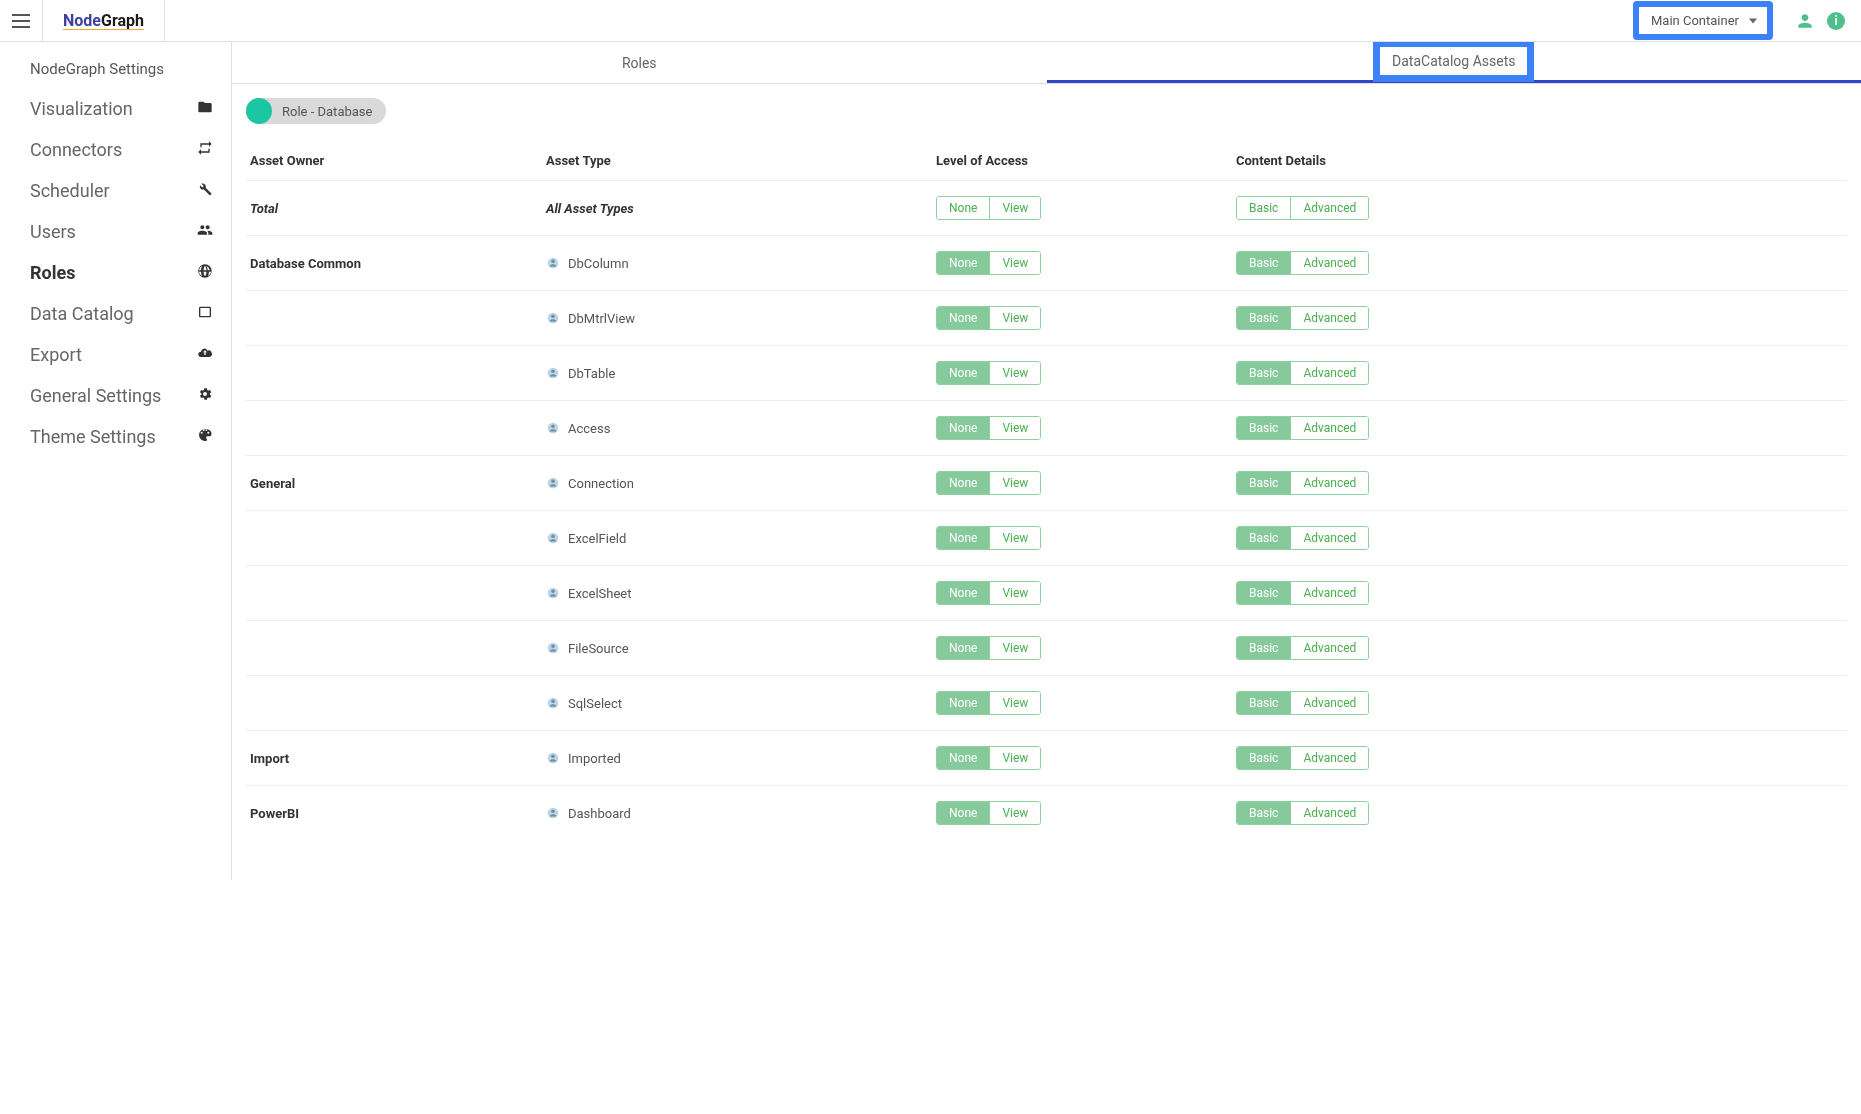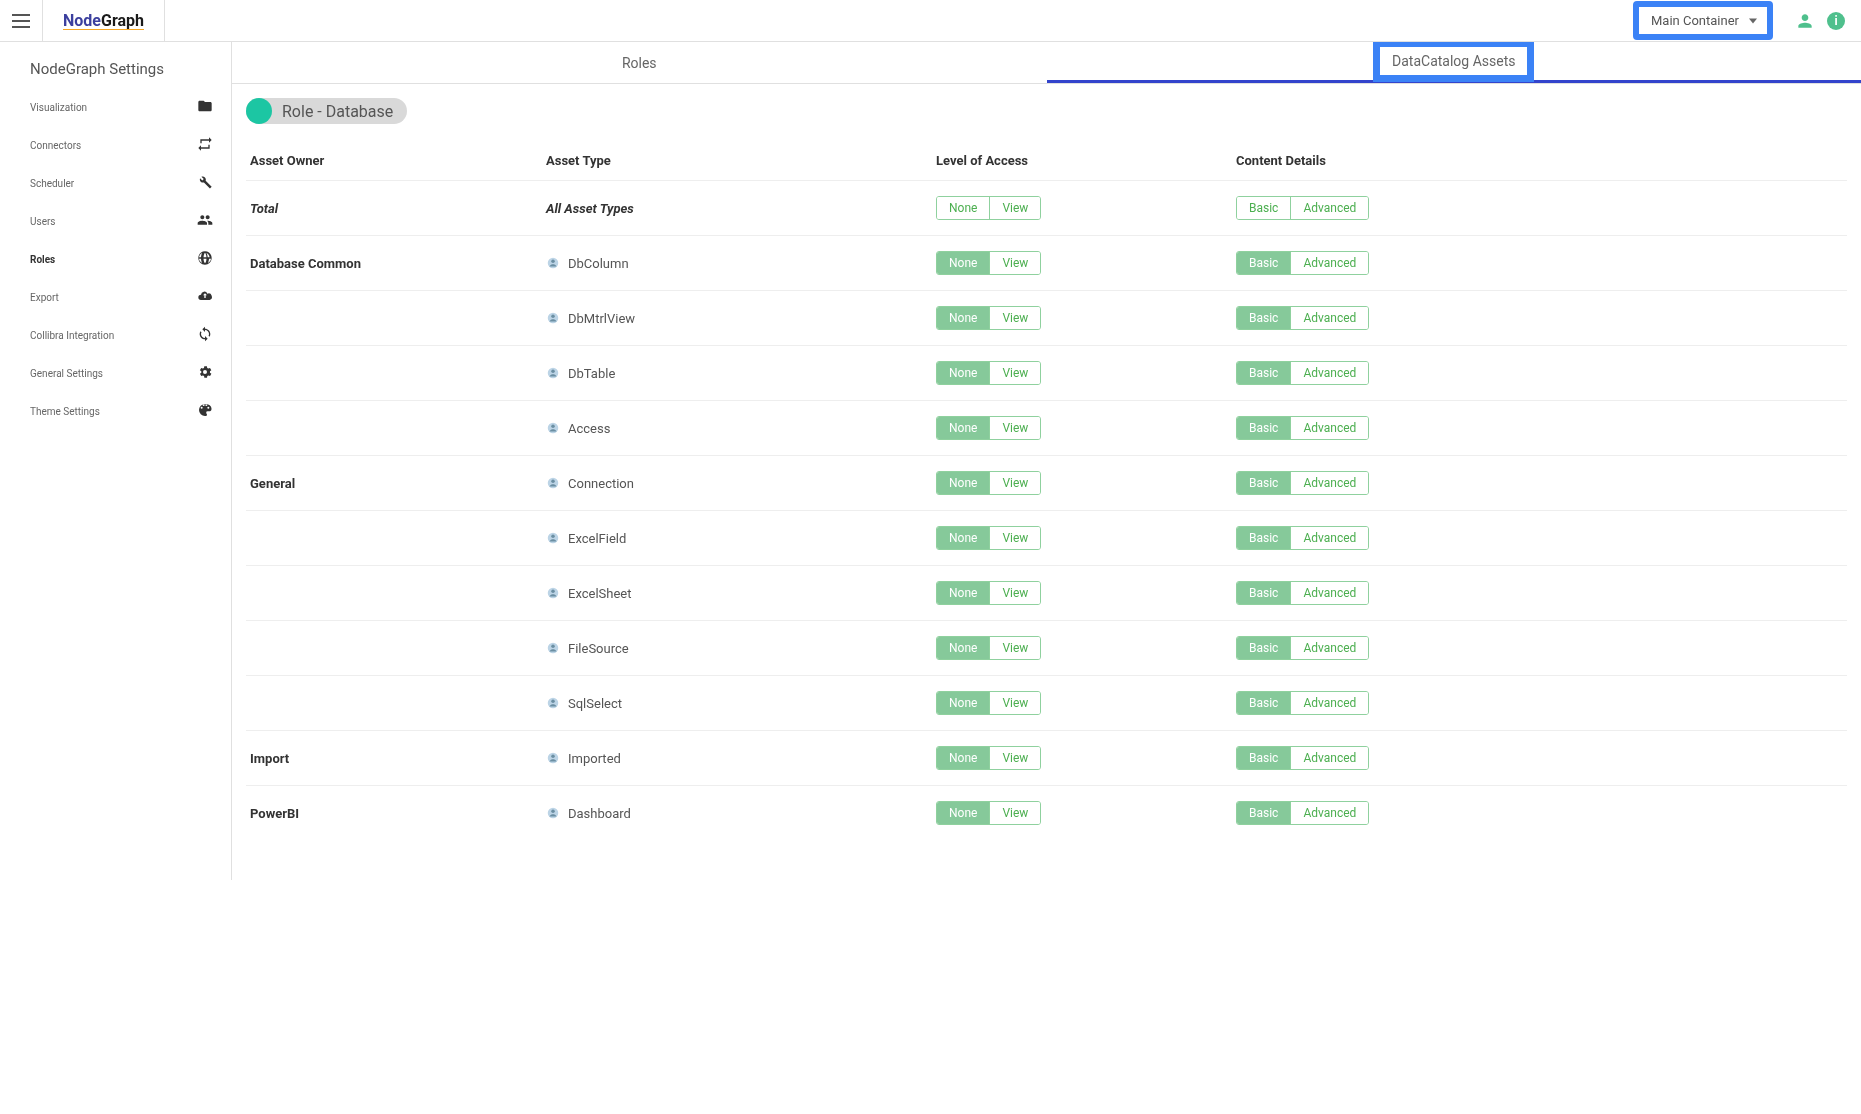--- a/index.html
+++ b/index.html
@@ -63,21 +63,21 @@
     border-right:1px solid #e0e0e0;
     padding:18px 0 0 12px;
     min-height:800px;
   }
   .sidebar-title{ font-size:15px; color:#555; padding:0 18px 10px 18px; }
   .nav-item{
     display:flex; align-items:center; justify-content:space-between;
     padding:10px 18px;
     cursor:pointer;
     color:#666;
-    font-size:10px;
+    font-size:18px;
   }
   .nav-item.active{ font-weight:700; color:#333; }
   .nav-icon svg{ width:16px; height:16px; fill:#333; }
   .main{ flex:1; overflow:auto; }
   .tabs{
     display:flex;
     border-bottom:1px solid #e0e0e0;
     height:42px;
   }
   .tab{
@@ -94,21 +94,21 @@
   .tab.active .tab-label-box{
     border:7px solid #3b82f6;
     padding:6px 12px;
   }
   .chips-area{ padding:14px 14px; }
   .chip{
     display:inline-flex; align-items:center;
     background:#d9d9d9;
     border-radius:16px;
     padding:0 14px 0 0;
-    font-size:16px;
+    font-size:13px;
     color:#555;
   }
   .chip-dot{
     width:26px; height:26px; border-radius:50%;
     background:#1cc6a3;
     margin-right:10px;
   }
   .table-wrap{ padding:0 14px 40px 14px;}
   .thead{
     display:flex;
@@ -197,29 +197,29 @@
               <path d="M16 11c1.7 0 3-1.3 3-3s-1.3-3-3-3-3 1.3-3 3 1.3 3 3 3zM8 11c1.7 0 3-1.3 3-3S9.7 5 8 5 5 6.3 5 8s1.3 3 3 3zm0 2c-2.3 0-7 1.2-7 3.5V19h14v-2.5C15 14.2 10.3 13 8 13zm8 0c-.3 0-.6 0-.9.1 1.2.9 1.9 2 1.9 3.4V19h6v-2.5c0-2.3-4.7-3.5-7-3.5z"></path>
             </svg></span>
         </div>
         <div class="nav-item active">
           <span>Roles</span>
           <span class="nav-icon"><svg viewBox="0 0 24 24">
               <path d="M12 2C6.5 2 2 6.5 2 12s4.5 10 10 10 10-4.5 10-10S17.5 2 12 2zm7 9h-3c-.1-2.5-.8-4.8-1.8-6.4C17 5.7 18.6 8.1 19 11zM12 4c1.2 1.4 2.1 4 2.2 7H9.8C9.9 8 10.8 5.4 12 4zm-4.2.6C6.8 6.2 6.1 8.5 6 11H3c.4-2.9 2-5.3 4.8-6.4zM3 13h3c.1 2.5.8 4.8 1.8 6.4C5 18.3 3.4 15.9 3 13zm9 7c-1.2-1.4-2.1-4-2.2-7h4.4c-.1 3-.9 5.6-2.2 7zm4.2-.6c1-1.6 1.7-3.9 1.8-6.4h3c-.4 2.9-2 5.3-4.8 6.4z"></path>
             </svg></span>
         </div>
         <div class="nav-item">
+          <span>Data Catalog</span>
+          <span class="nav-icon"><svg viewBox="0 0 24 24">
+              <path d="M19 4H5c-1.1 0-2 .9-2 2v12c0 1.1.9 2 2 2h14c1.1 0 2-.9 2-2V6c0-1.1-.9-2-2-2zm0 14H5V6h14v12z"></path>
+            </svg></span>
+        </div>
+        <div class="nav-item">
           <span>Export</span>
           <span class="nav-icon"><svg viewBox="0 0 24 24">
               <path d="M19 18H6a4 4 0 010-8 5 5 0 019.6-1.5A4 4 0 0119 18zM12 8l-3 3h2v4h2v-4h2l-3-3z"></path>
-            </svg></span>
-        </div>
-        <div class="nav-item">
-          <span>Collibra Integration</span>
-          <span class="nav-icon"><svg viewBox="0 0 24 24">
-              <path d="M12 4V1L8 5l4 4V6c3.3 0 6 2.7 6 6 0 1-.3 2-.7 2.8l1.5 1.5C19.5 15 20 13.6 20 12c0-4.4-3.6-8-8-8zm0 14c-3.3 0-6-2.7-6-6 0-1 .3-2 .7-2.8L5.2 7.7C4.5 9 4 10.4 4 12c0 4.4 3.6 8 8 8v3l4-4-4-4v3z"></path>
             </svg></span>
         </div>
         <div class="nav-item">
           <span>General Settings</span>
           <span class="nav-icon"><svg viewBox="0 0 24 24">
               <path d="M19.4 13l.1-1-.1-1 2.1-1.6-2-3.5-2.5 1a7 7 0 00-1.7-1l-.4-2.7h-4l-.4 2.7a7 7 0 00-1.7 1l-2.5-1-2 3.5L6.5 11l-.1 1 .1 1-2.1 1.6 2 3.5 2.5-1a7 7 0 001.7 1l.4 2.7h4l.4-2.7a7 7 0 001.7-1l2.5 1 2-3.5L19.4 13zM12 15a3 3 0 110-6 3 3 0 010 6z"></path>
             </svg></span>
         </div>
         <div class="nav-item">
           <span>Theme Settings</span>

